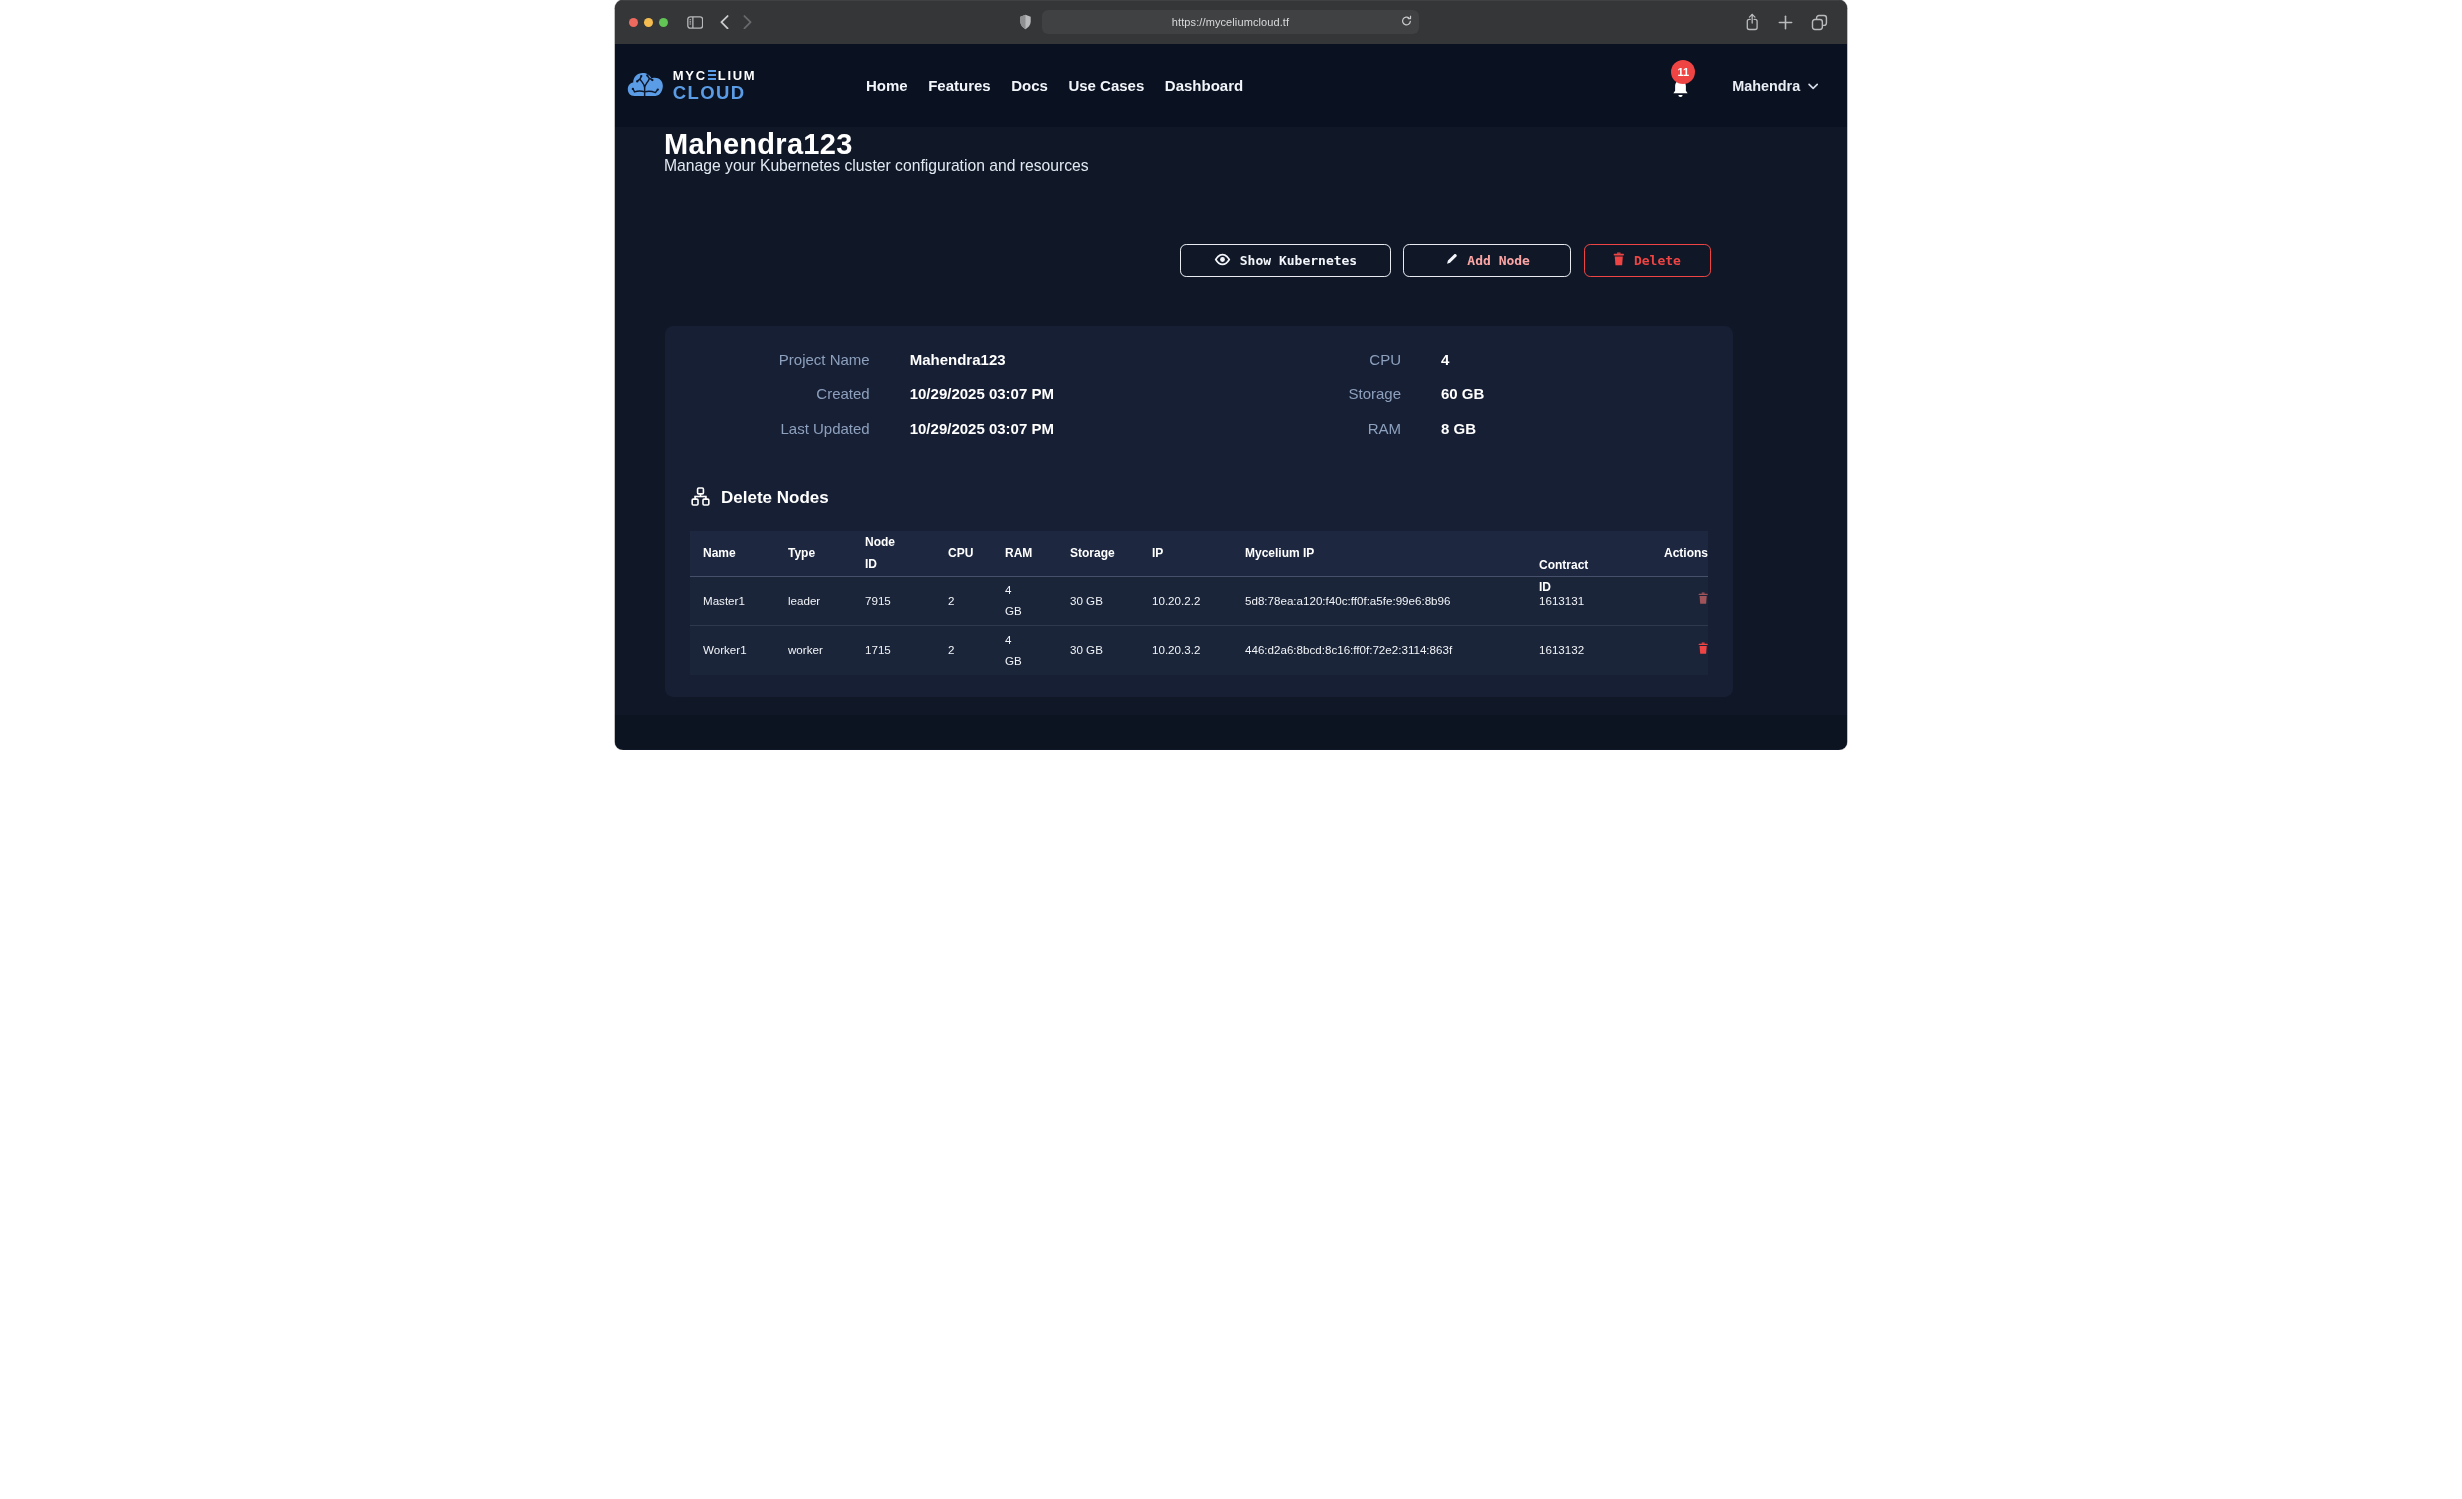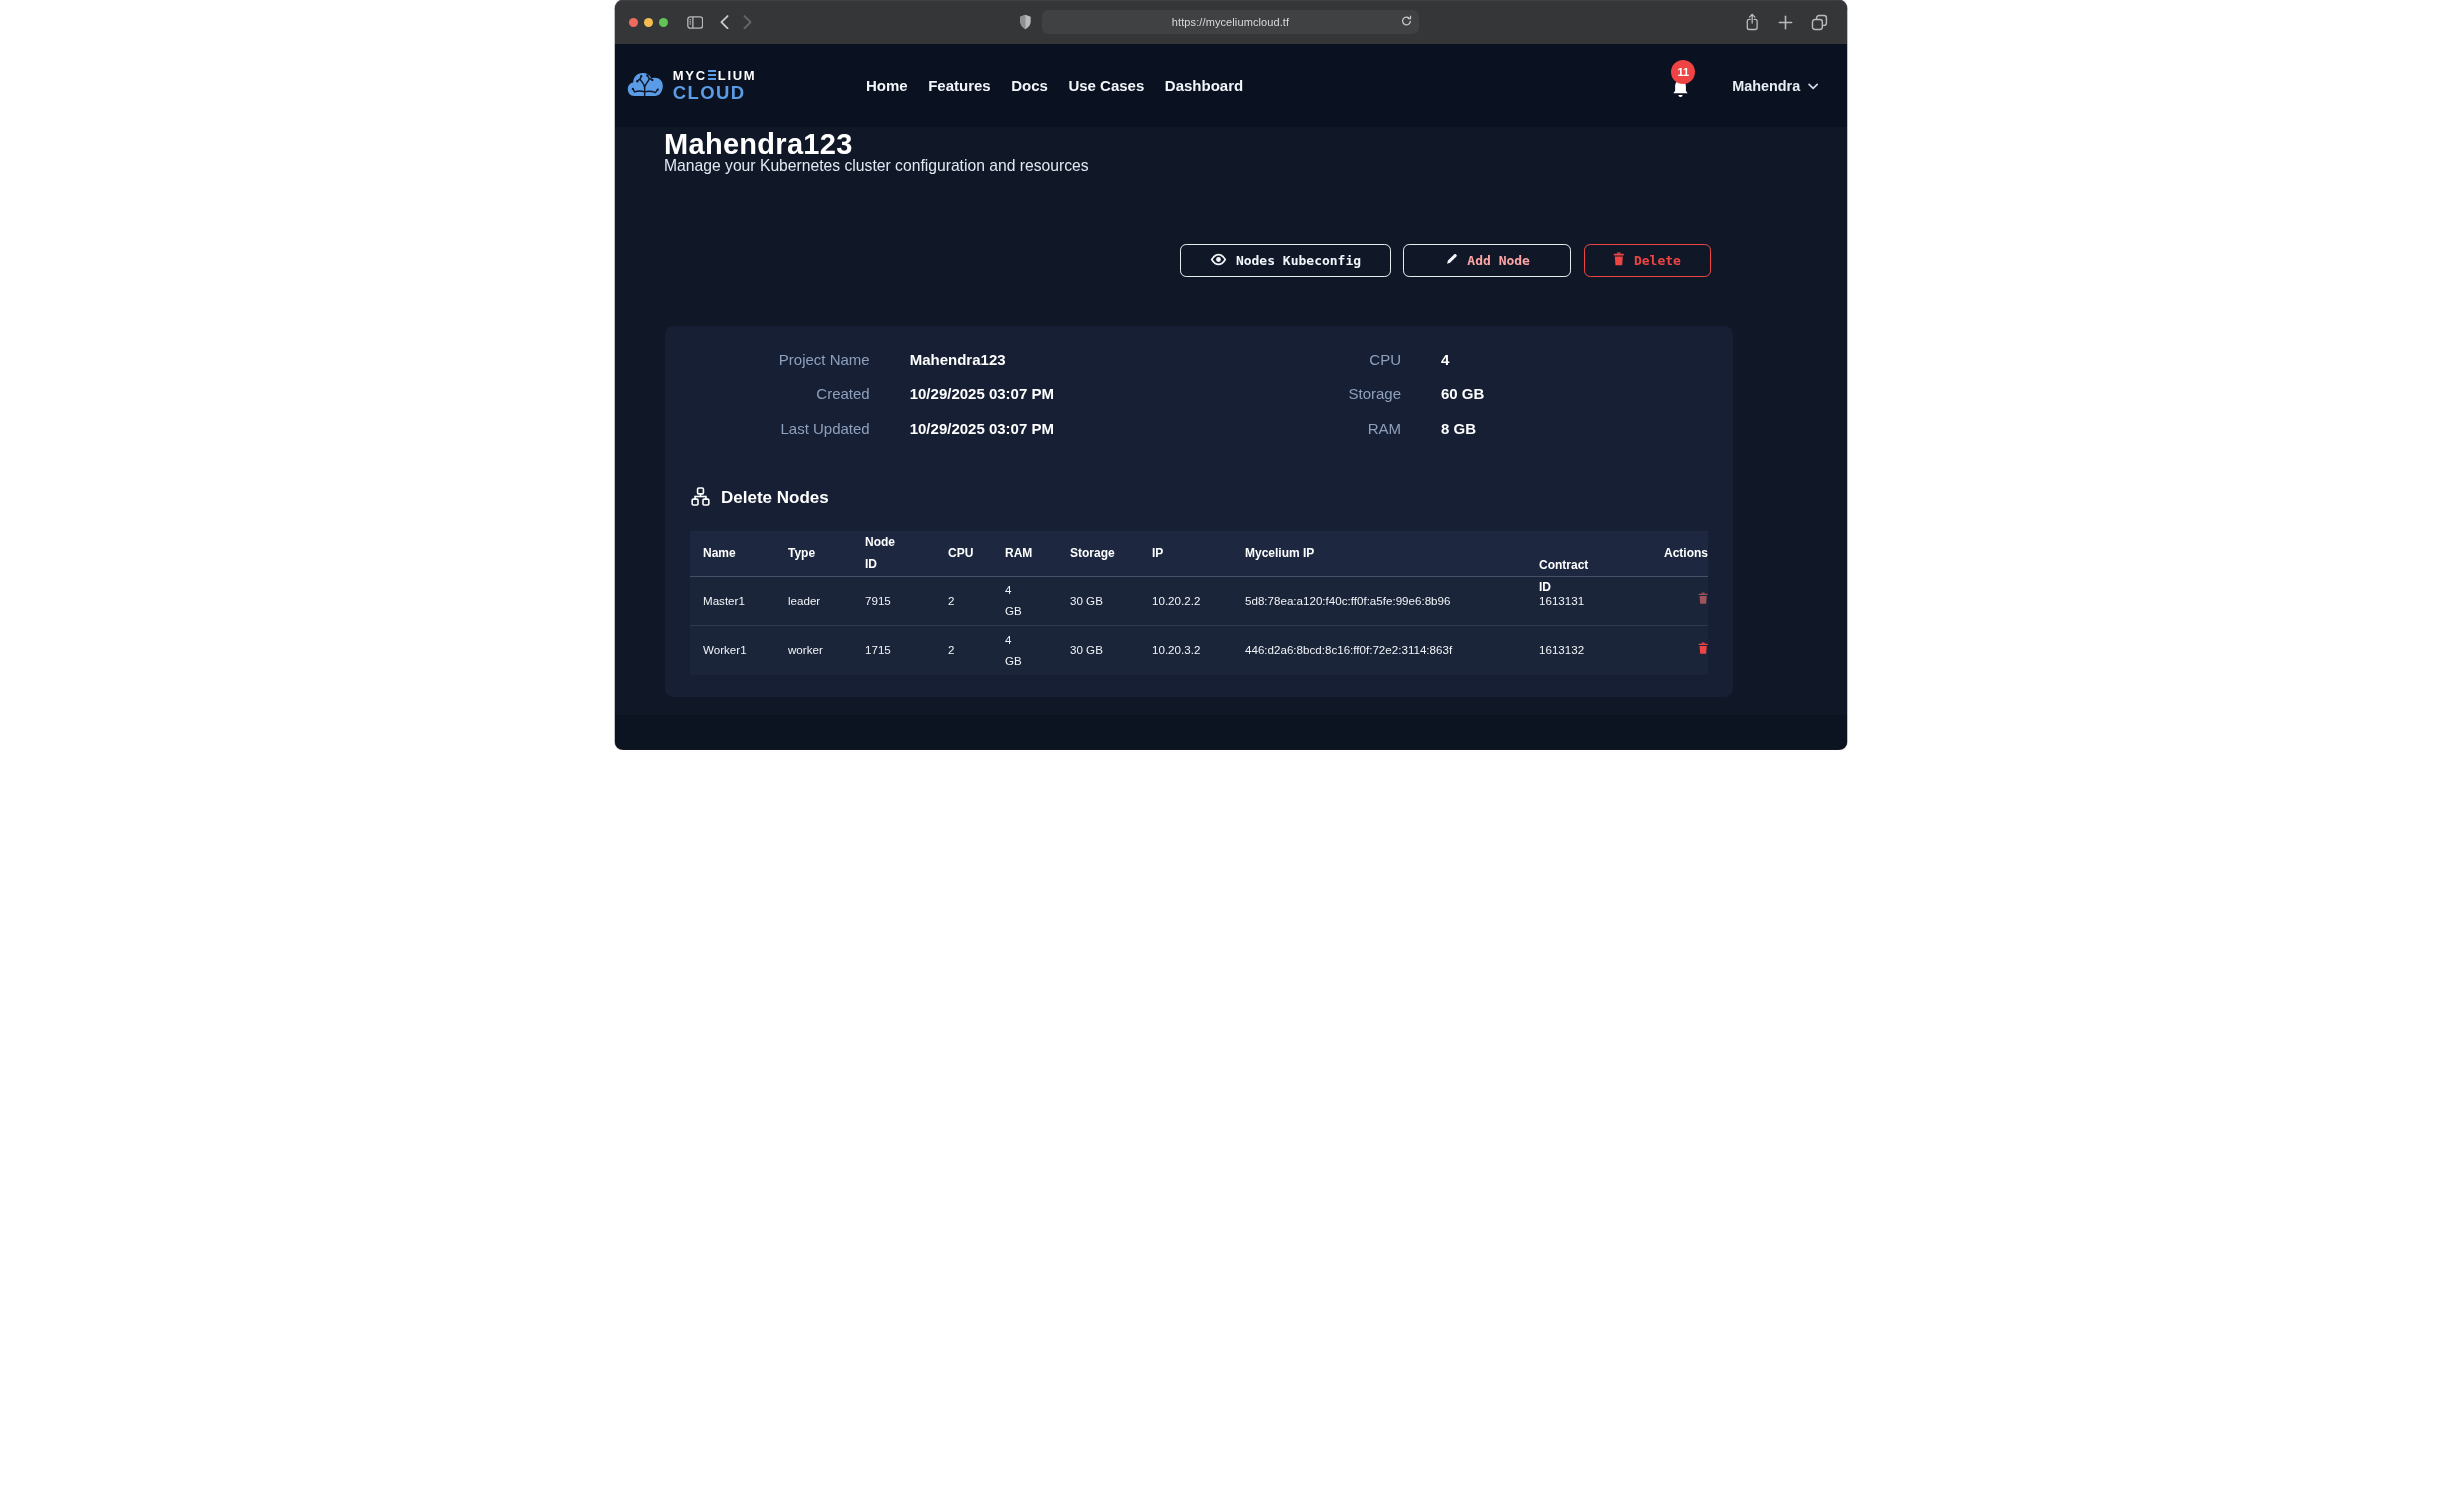--- a/index.html
+++ b/index.html
@@ -155,21 +155,21 @@
     <div class="page-subtitle">Manage your Kubernetes cluster configuration and resources</div>
 
     <div class="actions-row">
       <button class="btn btn-kube">
         <span>
           <svg width="17" height="13" viewBox="0 0 24 16">
               <path d="M12 1 C6.5 1 2.5 8 2.5 8 C2.5 8 6.5 15 12 15 C17.5 15 21.5 8 21.5 8 C21.5 8 17.5 1 12 1 Z" fill="none" stroke="#f3f6fa" stroke-width="2.4"></path>
               <circle cx="12" cy="8" r="3.4" fill="#f3f6fa"></circle>
             </svg>
         </span>
-        <span>Nodes Kubeconfig</span>
+        <span>Show Kubernetes</span>
       </button>
       <button class="btn btn-add">
         <span>
           <svg width="13.7" height="13.7" viewBox="0 0 20 20">
               <path d="M3 17.2 L4.3 12.6 L13.6 3.3 C14.2 2.7 15.2 2.7 15.8 3.3 L16.7 4.2 C17.3 4.8 17.3 5.8 16.7 6.4 L7.4 15.7 Z" fill="#f3f6fa"></path>
             </svg>
         </span>
         <span>Add Node</span>
       </button>
       <button class="btn btn-delete">

